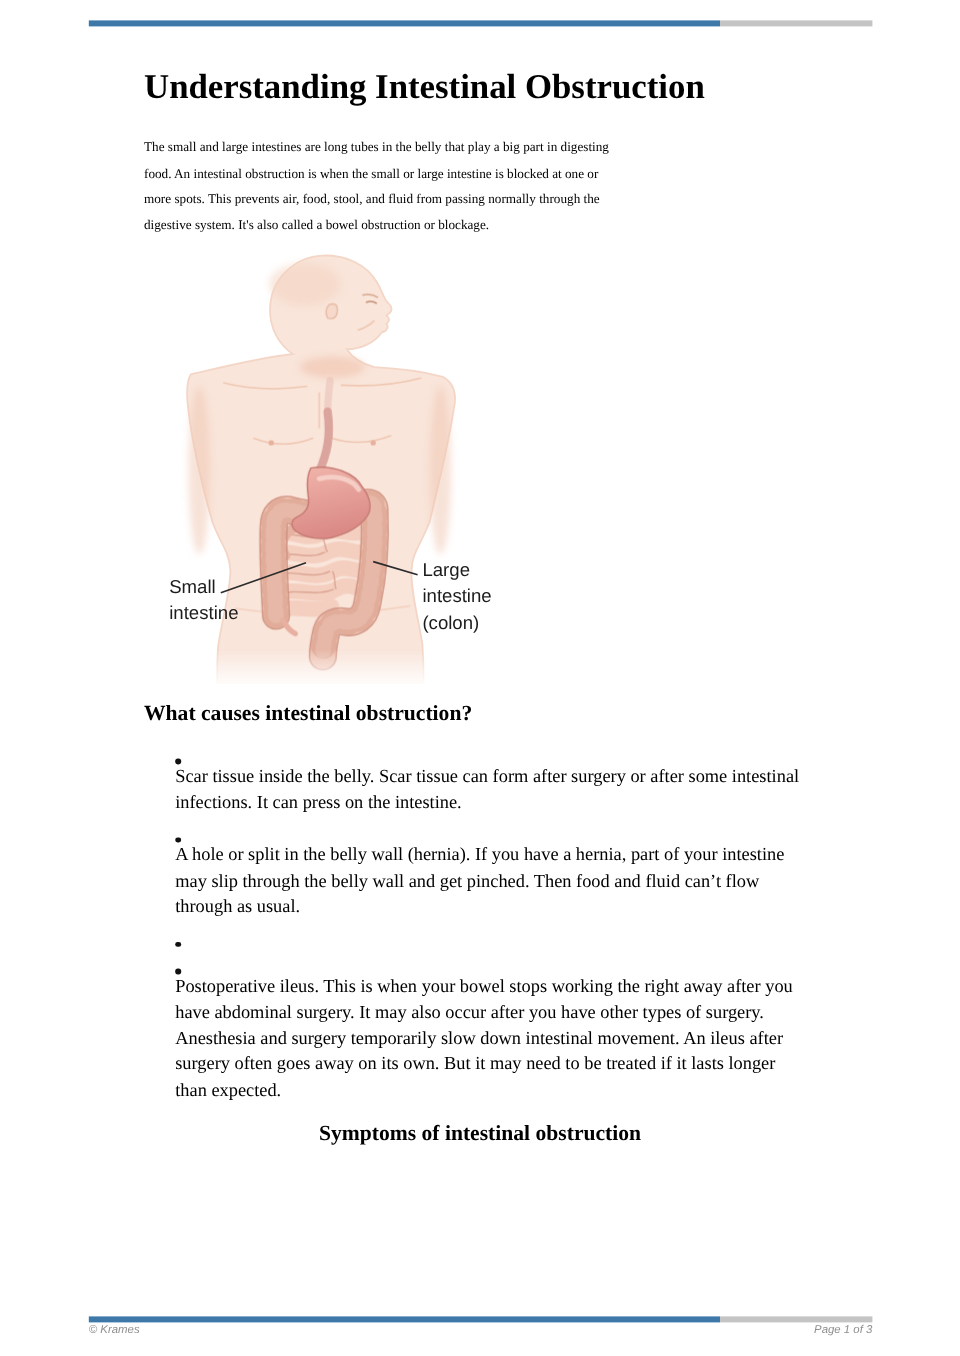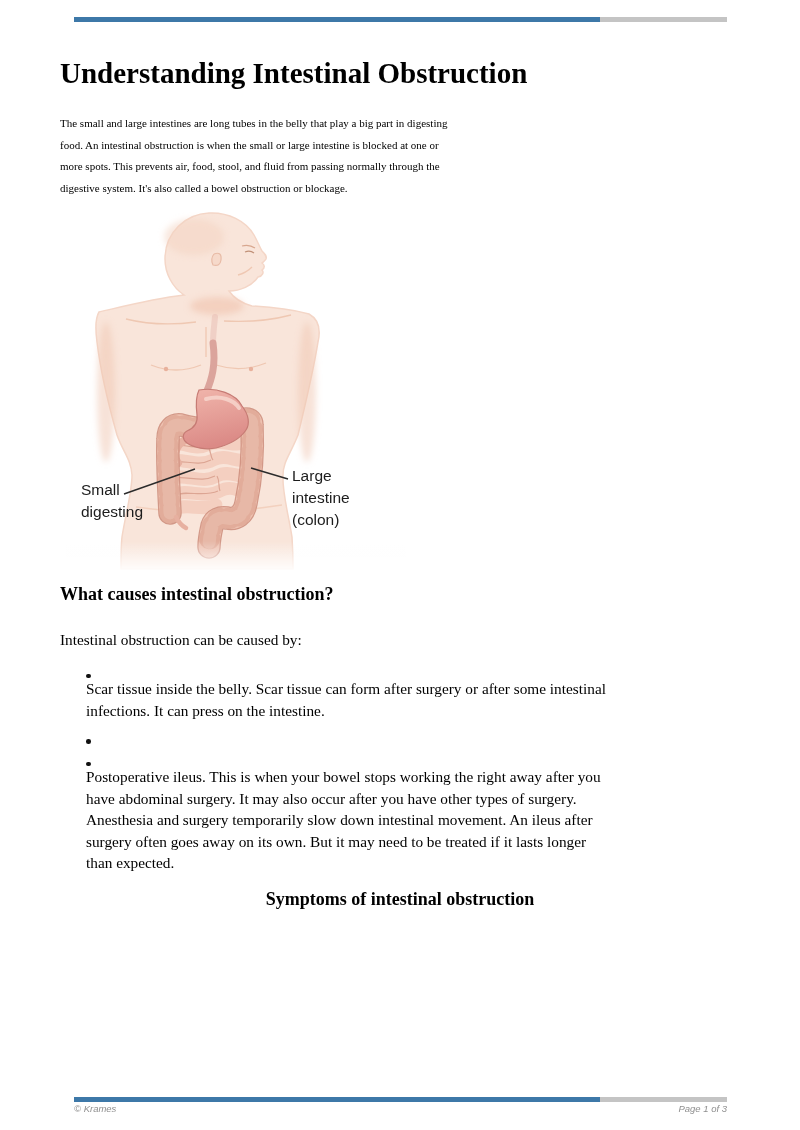--- a/index.html
+++ b/index.html
@@ -9,21 +9,21 @@
     font-family:"Liberation Serif", serif; color:#000;
     outline:1px solid #ececec; overflow:hidden;
   }
   
   .bar { position:absolute; left:74px; width:653px; height:5px; display:flex; }
   .bar-top { top:17px; }
   .bar-bottom { top:1097px; }
   .bar .blue { width:526px; height:100%; background:#3d78a8; }
   .bar .gray { width:127px; height:100%; background:#c4c4c4; }
 
-  .content { padding:0 60px; }
+  .content { padding:0 120px; }
 
   h1.doc-title {
     margin-top:55px; font-size:29px; line-height:36px; font-weight:bold;
     font-family:"Liberation Serif", serif;
   }
   p.intro {
     margin-top:22px; font-size:11px; line-height:21.5px; white-space:pre;
   }
 
   
@@ -184,35 +184,40 @@
           C130,200 129,191 133,183 Z"></path>
         <path d="M140,192 C155,188 168,193 173,201" fill="none" stroke="#f8d8cf" stroke-width="4" stroke-linecap="round" opacity="0.8"></path>
 
         <rect x="0" y="334" width="340" height="32" fill="url(#fadeGrad)"></rect>
 
         <line x1="58" y1="287" x2="129" y2="262" stroke="#2b2b2b" stroke-width="1.4"></line>
         <line x1="222" y1="272" x2="185" y2="261" stroke="#2b2b2b" stroke-width="1.4"></line>
       </svg>
 
       <div class="fig-label small-lbl">Small
-digesting</div>
+intestine</div>
       <div class="fig-label large-lbl">Large
 intestine
 (colon)</div>
     </div>
 
     <h2 class="section-heading">What causes intestinal obstruction?</h2>
 
-    <p class="lead">Intestinal obstruction can be caused by:</p>
 
     <ul class="cause-list">
       <li>
         <span class="bullet-dot"></span>
         <span class="bullet-text">Scar tissue inside the belly. Scar tissue can form after surgery or after some intestinal
 infections. It can press on the intestine.</span>
+      </li>
+      <li>
+        <span class="bullet-dot"></span>
+        <span class="bullet-text">A hole or split in the belly wall (hernia). If you have a hernia, part of your intestine
+may slip through the belly wall and get pinched. Then food and fluid can’t flow
+through as usual.</span>
       </li>
       <li>
         <span class="bullet-dot"></span>
       </li>
       <li>
         <span class="bullet-dot"></span>
         <span class="bullet-text">Postoperative ileus. This is when your bowel stops working the right away after you
 have abdominal surgery. It may also occur after you have other types of surgery.
 Anesthesia and surgery temporarily slow down intestinal movement. An ileus after
 surgery often goes away on its own. But it may need to be treated if it lasts longer

